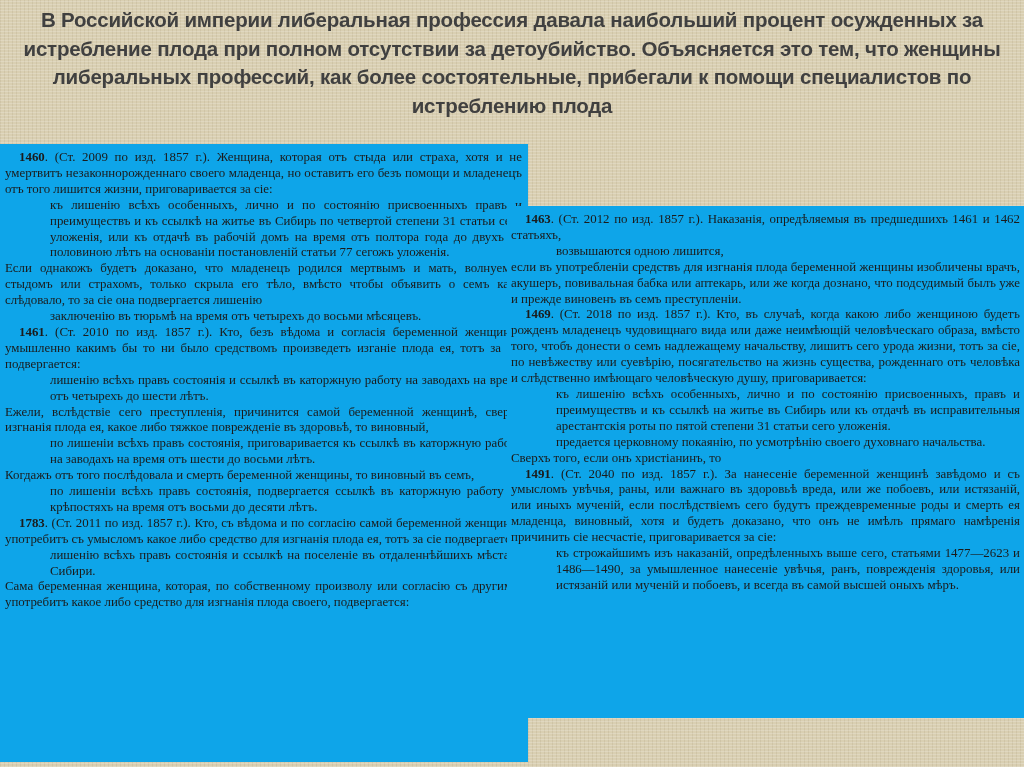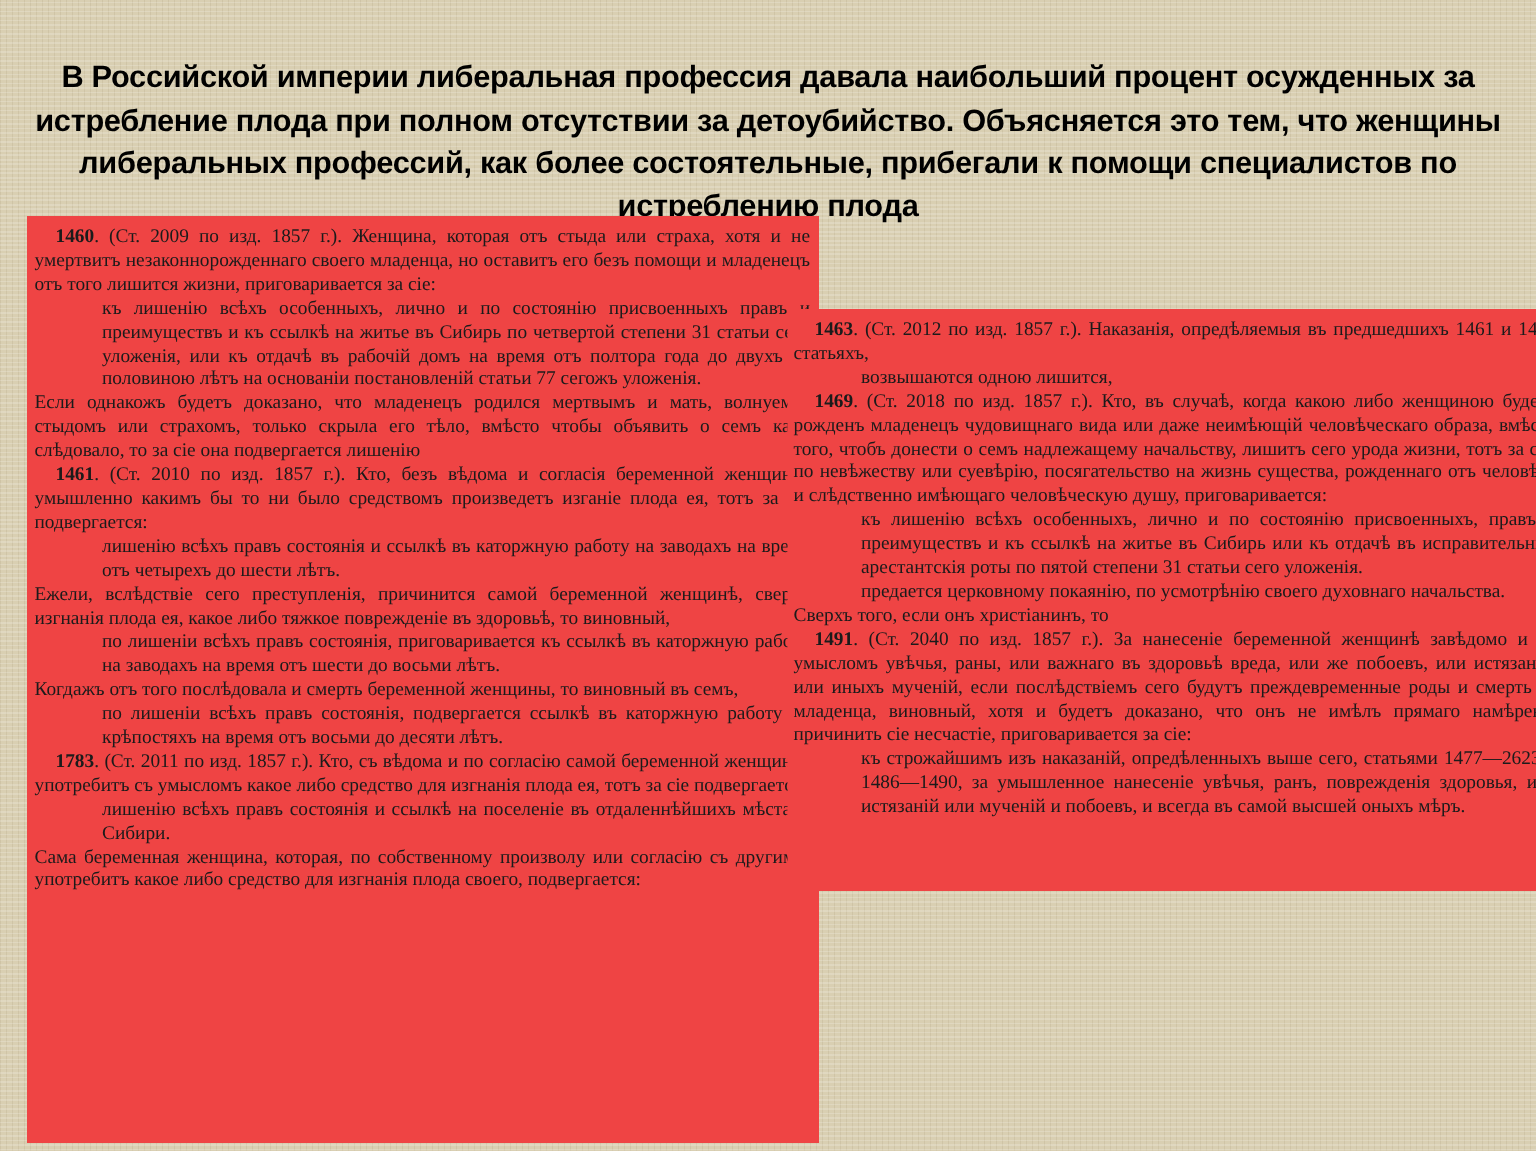--- a/index.html
+++ b/index.html
@@ -6,62 +6,64 @@
   body {
     width: 1024px; height: 767px; overflow: hidden; position: relative;
     background-color: #d9cfb2;
     background-image:
       repeating-linear-gradient(0deg, rgba(255,255,255,0.18) 0px, rgba(255,255,255,0.18) 1px, transparent 1px, transparent 3px),
       repeating-linear-gradient(90deg, rgba(120,100,60,0.10) 0px, rgba(120,100,60,0.10) 1px, transparent 1px, transparent 4px);
     font-family: "DejaVu Serif", serif;
   }
   .slide-title {
     position: absolute; left: 10px; top: 6px; width: 1004px;
-    text-align: center; color: #000000;
+    text-align: center; color: #404040;
     font-family: "Liberation Sans", sans-serif; font-weight: bold;
-    font-size: 20.5px; line-height: 28.5px; letter-spacing: -0.2px; margin-top: 32px;
+    font-size: 20.5px; line-height: 28.5px; letter-spacing: -0.2px;
   }
   .scan {
-    position: absolute; background: #ef4444; color: #1b1b1b;
+    position: absolute; background: #0ea5e9; color: #1b1b1b;
     font-family: "Liberation Serif", serif;
-    box-sizing: border-box; overflow: hidden; margin-left: 18px;
+    box-sizing: border-box; overflow: hidden;
   }
   #scan-left { left: 0; top: 144px; width: 528px; height: 618px; padding: 6px 6px 0 5px; font-size: 12.9px; line-height: 15.9px; z-index: 1; }
-  #scan-right { left: 507px; top: 206px; width: 517px; height: 388px; padding: 6px 4px 12px 4px; font-size: 12.9px; line-height: 15.9px; z-index: 2; }
+  #scan-right { left: 507px; top: 206px; width: 517px; height: 512px; padding: 6px 4px 12px 4px; font-size: 12.9px; line-height: 15.9px; z-index: 2; }
   .para { text-align: justify; text-align-last: left; margin: 0; }
   .indent { padding-left: 45px; }
   .art-num { font-weight: bold; }
   .first { text-indent: 14px; }
   p { margin: 0; }
 </style>
 </head>
 <body>
 
 <div class="slide-title">В Российской империи либеральная профессия давала наибольший процент осужденных за истребление плода при полном отсутствии за детоубийство. Объясняется это тем, что женщины либеральных профессий, как более состоятельные, прибегали к помощи специалистов по истреблению плода</div>
 
 <div class="scan" id="scan-left">
   <p class="para first"><span class="art-num">1460</span><span>. (Ст. 2009 по изд. 1857 г.). Женщина, которая отъ стыда или страха, хотя и не умертвитъ незаконнорожденнаго своего младенца, но оставитъ его безъ помощи и младенецъ отъ того лишится жизни, приговаривается за сіе:</span></p>
   <p class="para indent">къ лишенію всѣхъ особенныхъ, лично и по состоянію присвоенныхъ правъ и преимуществъ и къ ссылкѣ на житье въ Сибирь по четвертой степени 31 статьи сего уложенія, или къ отдачѣ въ рабочій домъ на время отъ полтора года до двухъ съ половиною лѣтъ на основаніи постановленій статьи 77 сегожъ уложенія.</p>
   <p class="para">Если однакожъ будетъ доказано, что младенецъ родился мертвымъ и мать, волнуемая стыдомъ или страхомъ, только скрыла его тѣло, вмѣсто чтобы объявить о семъ какъ слѣдовало, то за сіе она подвергается лишенію</p>
+  <p class="para indent">заключенію въ тюрьмѣ на время отъ четырехъ до восьми мѣсяцевъ.</p>
 
   <p class="para first"><span class="art-num">1461</span><span>. (Ст. 2010 по изд. 1857 г.). Кто, безъ вѣдома и согласія беременной женщины, умышленно какимъ бы то ни было средствомъ произведетъ изганіе плода ея, тотъ за сіе подвергается:</span></p>
   <p class="para indent">лишенію всѣхъ правъ состоянія и ссылкѣ въ каторжную работу на заводахъ на время отъ четырехъ до шести лѣтъ.</p>
   <p class="para">Ежели, вслѣдствіе сего преступленія, причинится самой беременной женщинѣ, сверхъ изгнанія плода ея, какое либо тяжкое поврежденіе въ здоровьѣ, то виновный,</p>
   <p class="para indent">по лишеніи всѣхъ правъ состоянія, приговаривается къ ссылкѣ въ каторжную работу на заводахъ на время отъ шести до восьми лѣтъ.</p>
   <p class="para">Когдажъ отъ того послѣдовала и смерть беременной женщины, то виновный въ семъ,</p>
   <p class="para indent">по лишеніи всѣхъ правъ состоянія, подвергается ссылкѣ въ каторжную работу въ крѣпостяхъ на время отъ восьми до десяти лѣтъ.</p>
 
   <p class="para first"><span class="art-num">1783</span><span>. (Ст. 2011 по изд. 1857 г.). Кто, съ вѣдома и по согласію самой беременной женщины, употребитъ съ умысломъ какое либо средство для изгнанія плода ея, тотъ за сіе подвергается:</span></p>
   <p class="para indent">лишенію всѣхъ правъ состоянія и ссылкѣ на поселеніе въ отдаленнѣйшихъ мѣстахъ Сибири.</p>
   <p class="para">Сама беременная женщина, которая, по собственному произволу или согласію съ другимъ, употребитъ какое либо средство для изгнанія плода своего, подвергается:</p>
 </div>
 
 <div class="scan" id="scan-right">
   <p class="para first"><span class="art-num">1463</span><span>. (Ст. 2012 по изд. 1857 г.). Наказанія, опредѣляемыя въ предшедшихъ 1461 и 1462 статьяхъ,</span></p>
   <p class="para indent">возвышаются одною лишится,</p>
+  <p class="para">если въ употребленіи средствъ для изгнанія плода беременной женщины изобличены врачъ, акушеръ, повивальная бабка или аптекарь, или же когда дознано, что подсудимый былъ уже и прежде виновенъ въ семъ преступленіи.</p>
 
   <p class="para first"><span class="art-num">1469</span><span>. (Ст. 2018 по изд. 1857 г.). Кто, въ случаѣ, когда какою либо женщиною будетъ рожденъ младенецъ чудовищнаго вида или даже неимѣющій человѣческаго образа, вмѣсто того, чтобъ донести о семъ надлежащему начальству, лишитъ сего урода жизни, тотъ за сіе, по невѣжеству или суевѣрію, посягательство на жизнь существа, рожденнаго отъ человѣка и слѣдственно имѣющаго человѣческую душу, приговаривается:</span></p>
   <p class="para indent">къ лишенію всѣхъ особенныхъ, лично и по состоянію присвоенныхъ, правъ и преимуществъ и къ ссылкѣ на житье въ Сибирь или къ отдачѣ въ исправительныя арестантскія роты по пятой степени 31 статьи сего уложенія.</p>
   <p class="para indent">предается церковному покаянію, по усмотрѣнію своего духовнаго начальства.</p>
   <p class="para">Сверхъ того, если онъ христіанинъ, то</p>
 
   <p class="para first"><span class="art-num">1491</span><span>. (Ст. 2040 по изд. 1857 г.). За нанесеніе беременной женщинѣ завѣдомо и съ умысломъ увѣчья, раны, или важнаго въ здоровьѣ вреда, или же побоевъ, или истязаній, или иныхъ мученій, если послѣдствіемъ сего будутъ преждевременные роды и смерть ея младенца, виновный, хотя и будетъ доказано, что онъ не имѣлъ прямаго намѣренія причинить сіе несчастіе, приговаривается за сіе:</span></p>
   <p class="para indent">къ строжайшимъ изъ наказаній, опредѣленныхъ выше сего, статьями 1477—2623 и 1486—1490, за умышленное нанесеніе увѣчья, ранъ, поврежденія здоровья, или истязаній или мученій и побоевъ, и всегда въ самой высшей оныхъ мѣръ.</p>
 </div>
 

